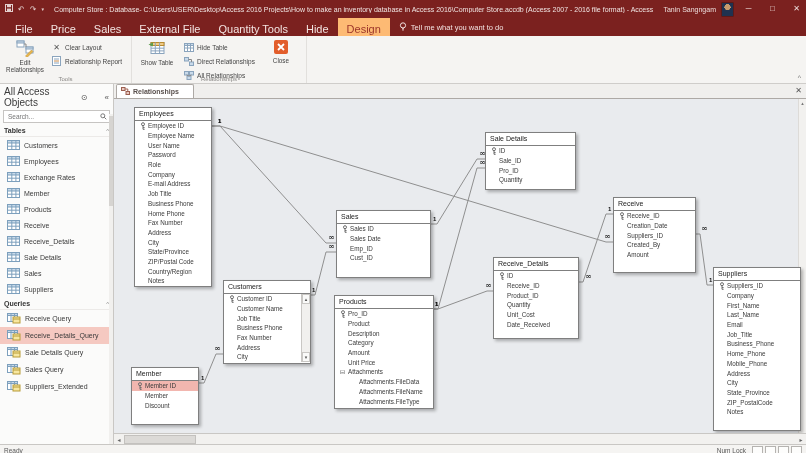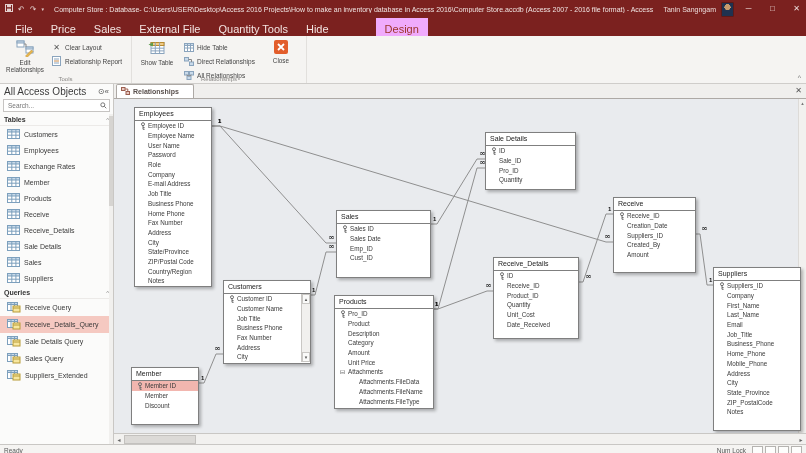--- a/index.html
+++ b/index.html
@@ -8,37 +8,37 @@
   
   .titlebar{height:18px;background:#7b211f;color:#ecdcda;display:flex;align-items:center;padding:0 0 0 5px;gap:5px;}
   .qat{display:flex;align-items:center;gap:5px;font-size:8px;color:#e3cfcd;}
   .t-title{flex:1;text-align:center;font-size:7px;color:#f0e4e2;white-space:nowrap;overflow:hidden;text-overflow:ellipsis;}
   .t-user{font-size:7px;white-space:nowrap;}
   .avatar{width:11px;height:13px;border-radius:1px;background:radial-gradient(circle at 50% 32%,#c79b6d 0 29%,#1f3250 30%);border:1px solid #5c1a18;}
   .wbtn{width:19px;height:18px;line-height:18px;text-align:center;font-size:8px;color:#ecdcda;}
   
   .menubar{height:18px;background:#7b211f;display:flex;align-items:stretch;padding-left:6px;}
   .rtab{color:#f3e3e1;font-size:11px;padding:5px 9px 3px 9px;cursor:default;}
-  .rtab.active{background:#f0abfc;color:#9c352a;margin-left:38px;}
+  .rtab.active{background:#fdba74;color:#9c352a;}
   .tellme{display:flex;align-items:center;gap:4px;color:#f3e3e1;font-size:7.5px;padding:0 9px;}
   
   .ribbon{height:47px;background:#f5f4f2;border-bottom:1px solid #cfcdca;display:flex;position:relative;}
   .rgroup{position:relative;display:flex;flex-direction:column;padding:2px 6px 9px 6px;border-right:1px solid #e2e0dd;}
   .rg-content{display:flex;flex:1;gap:4px;}
   .rg-label{position:absolute;bottom:1px;left:0;right:0;text-align:center;font-size:6px;color:#8a8886;}
   .bigbtn{width:38px;display:flex;flex-direction:column;align-items:center;gap:1px;padding-top:1px;
     font-size:6.3px;line-height:1.15;color:#444;text-align:center;cursor:default;}
   .smallcol{display:flex;flex-direction:column;gap:2px;padding-top:3px;}
   .smallbtn{display:flex;align-items:center;gap:3px;font-size:6.5px;color:#444;padding:1px 3px;cursor:default;}
   .sico{width:11px;height:10px;display:inline-flex;align-items:center;justify-content:center;font-size:8px;color:#555;flex:none;}
   .ribbon-collapse{position:absolute;right:5px;bottom:2px;font-size:7px;color:#777;}
   
   .main{display:flex;height:360px;}
   .sidebar{width:113px;flex:none;border-right:1px solid #c9c7c4;background:#fbfbfa;font-size:7px;position:relative;overflow:hidden;}
-  .sb-header{display:flex;align-items:center;gap:0;padding:2px 4px 1px 4px;font-size:10px;color:#3b3b3b;}
+  .sb-header{display:flex;align-items:center;gap:17px;padding:2px 4px 1px 4px;font-size:10px;color:#3b3b3b;}
   .sb-header .grow{flex:1;}
   .sb-glyph{font-size:8px;color:#555;}
   .sb-search{margin:1px 3px 2px 3px;background:#fff;border:1px solid #c6c4c2;display:flex;align-items:center;height:11px;padding:0 2px;}
   .sb-search input{border:0;outline:0;flex:1;width:100%;font-size:6.5px;background:transparent;color:#555;font-family:inherit;}
   .sb-group{display:flex;align-items:center;padding:2px 4px;font-weight:bold;font-size:7px;color:#333;border-bottom:1px solid #eceae8;margin-top:1px;}
   .sb-group .grow{flex:1;}
   .pin{font-size:6px;color:#888;font-weight:normal;}
   .sb-item{display:flex;align-items:center;gap:4px;padding:3px 2px 3px 7px;color:#3a3a3a;cursor:default;}
   .sb-item.sel{background:#f5c9c1;}
   .nav-ico{display:inline-flex;flex:none;}
@@ -101,20 +101,27 @@
   </div>
 
   <div class="menubar">
       <div class="rtab">File</div>
       <div class="rtab">Price</div>
       <div class="rtab">Sales</div>
       <div class="rtab">External File</div>
       <div class="rtab">Quantity Tools</div>
       <div class="rtab">Hide</div>
       <div class="rtab active">Design</div>
+      <div class="tellme">
+        <span><svg width="8" height="9" viewBox="0 0 8 9">
+            <circle cx="4" cy="3.4" r="2.6" fill="none" stroke="#f3e3e1"></circle>
+            <path d="M3 6.8 h2 M3.3 8 h1.4" stroke="#f3e3e1"></path>
+          </svg></span>
+        <span>Tell me what you want to do</span>
+      </div>
     </div>
 
   <div class="ribbon">
     <div class="rgroup">
       <div class="rg-content">
         <div class="bigbtn">
           <span><svg width="18" height="18" viewBox="0 0 18 18">
                 <rect x="1" y="2" width="7" height="6" fill="#fff" stroke="#8aa4bd"></rect>
                 <rect x="1" y="2" width="7" height="2" fill="#c9daea" stroke="#8aa4bd"></rect>
                 <rect x="10" y="8" width="7" height="6" fill="#fff" stroke="#8aa4bd"></rect>

